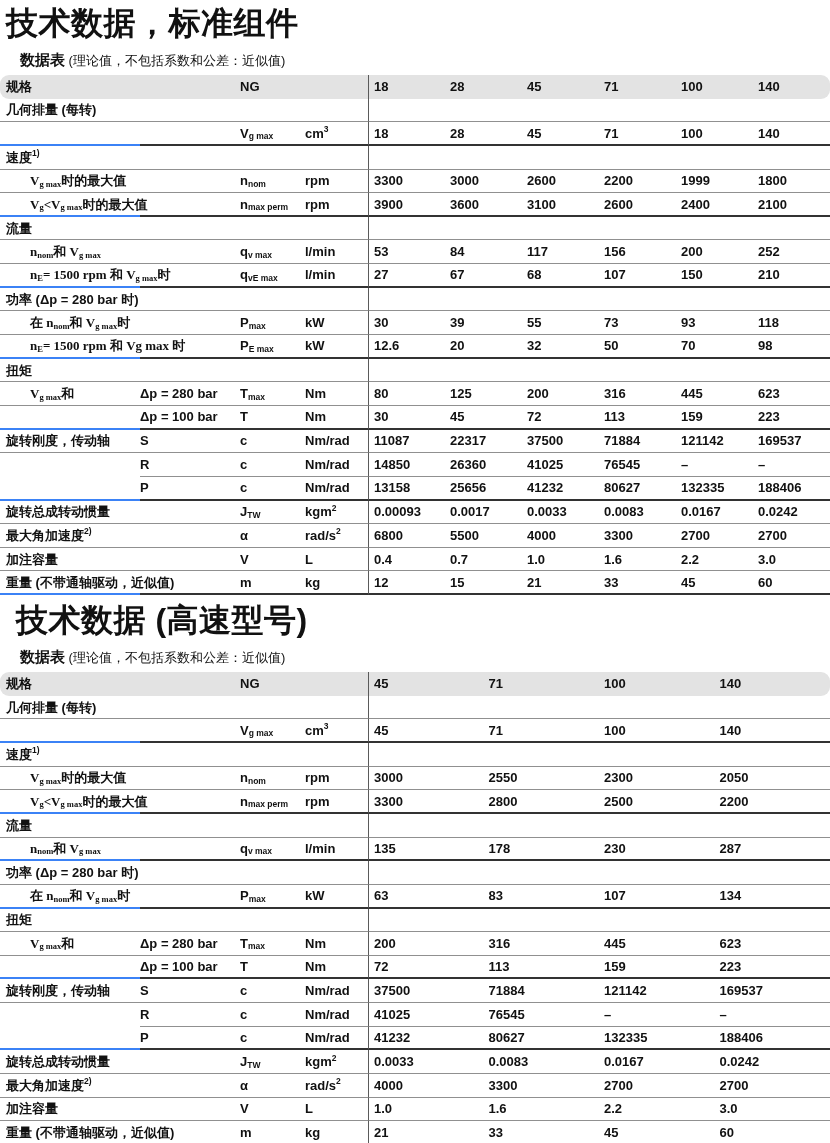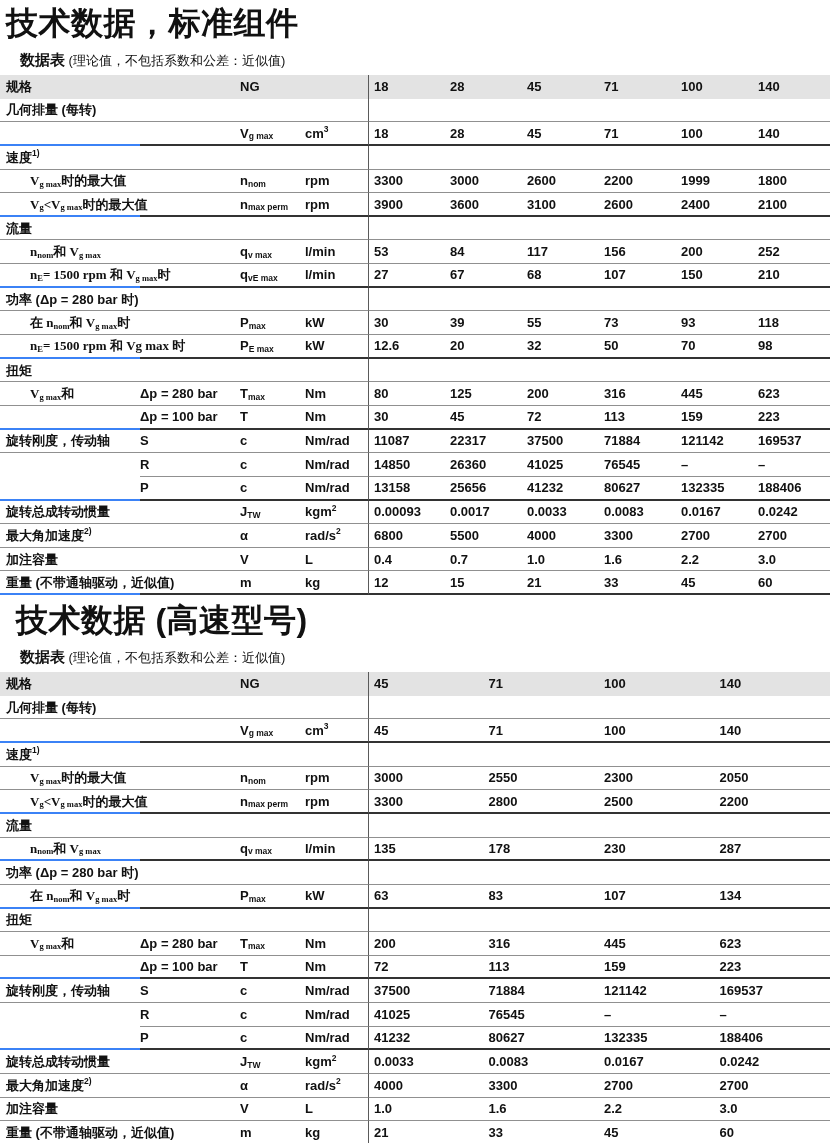--- a/index.html
+++ b/index.html
@@ -10,21 +10,21 @@
   .subtitle{margin:12px 0 6px 20px;font-size:13px;line-height:16px;white-space:nowrap;}
   .subtitle .b{font-weight:700;font-size:15px;}
   .subtitle .rest{font-weight:400;font-size:13px;}
 
   .table{width:830px;font-weight:700;font-size:13px;}
   .row{display:grid;height:23.65px;box-sizing:border-box;}
   .t1 .row{grid-template-columns:140px 100px 65px 63px repeat(6,1fr);}
   .t2 .row{grid-template-columns:140px 100px 65px 63px repeat(4,1fr);}
   .c{display:flex;align-items:center;white-space:nowrap;overflow:visible;box-sizing:border-box;
      border-bottom:1px solid #909090;line-height:1;}
-  .row.band{background:#e3e3e3;}
+  .row.band{background:#e3e3e3;border-radius:9px;}
   .row.band > .c{border-bottom:none;}
   .row.cont > .c:first-child{border-bottom-color:transparent;}
   .row.end > .c{border-bottom:2px solid #323232;}
   .row.end > .c:first-child{border-bottom:2px solid #3b82f6;}
   .row > .c:nth-child(5){border-left:1px solid #5a5a5a;}
   .c.lbl{padding-left:6px;}
   .c.lbl.ind{padding-left:30px;font-family:Liberation Serif, serif;}
   .c.val{padding-left:5px;}
   sub{font-size:8.5px;vertical-align:baseline;position:relative;top:3px;line-height:0;}
   sup{font-size:8.5px;vertical-align:baseline;position:relative;top:-4px;line-height:0;}

